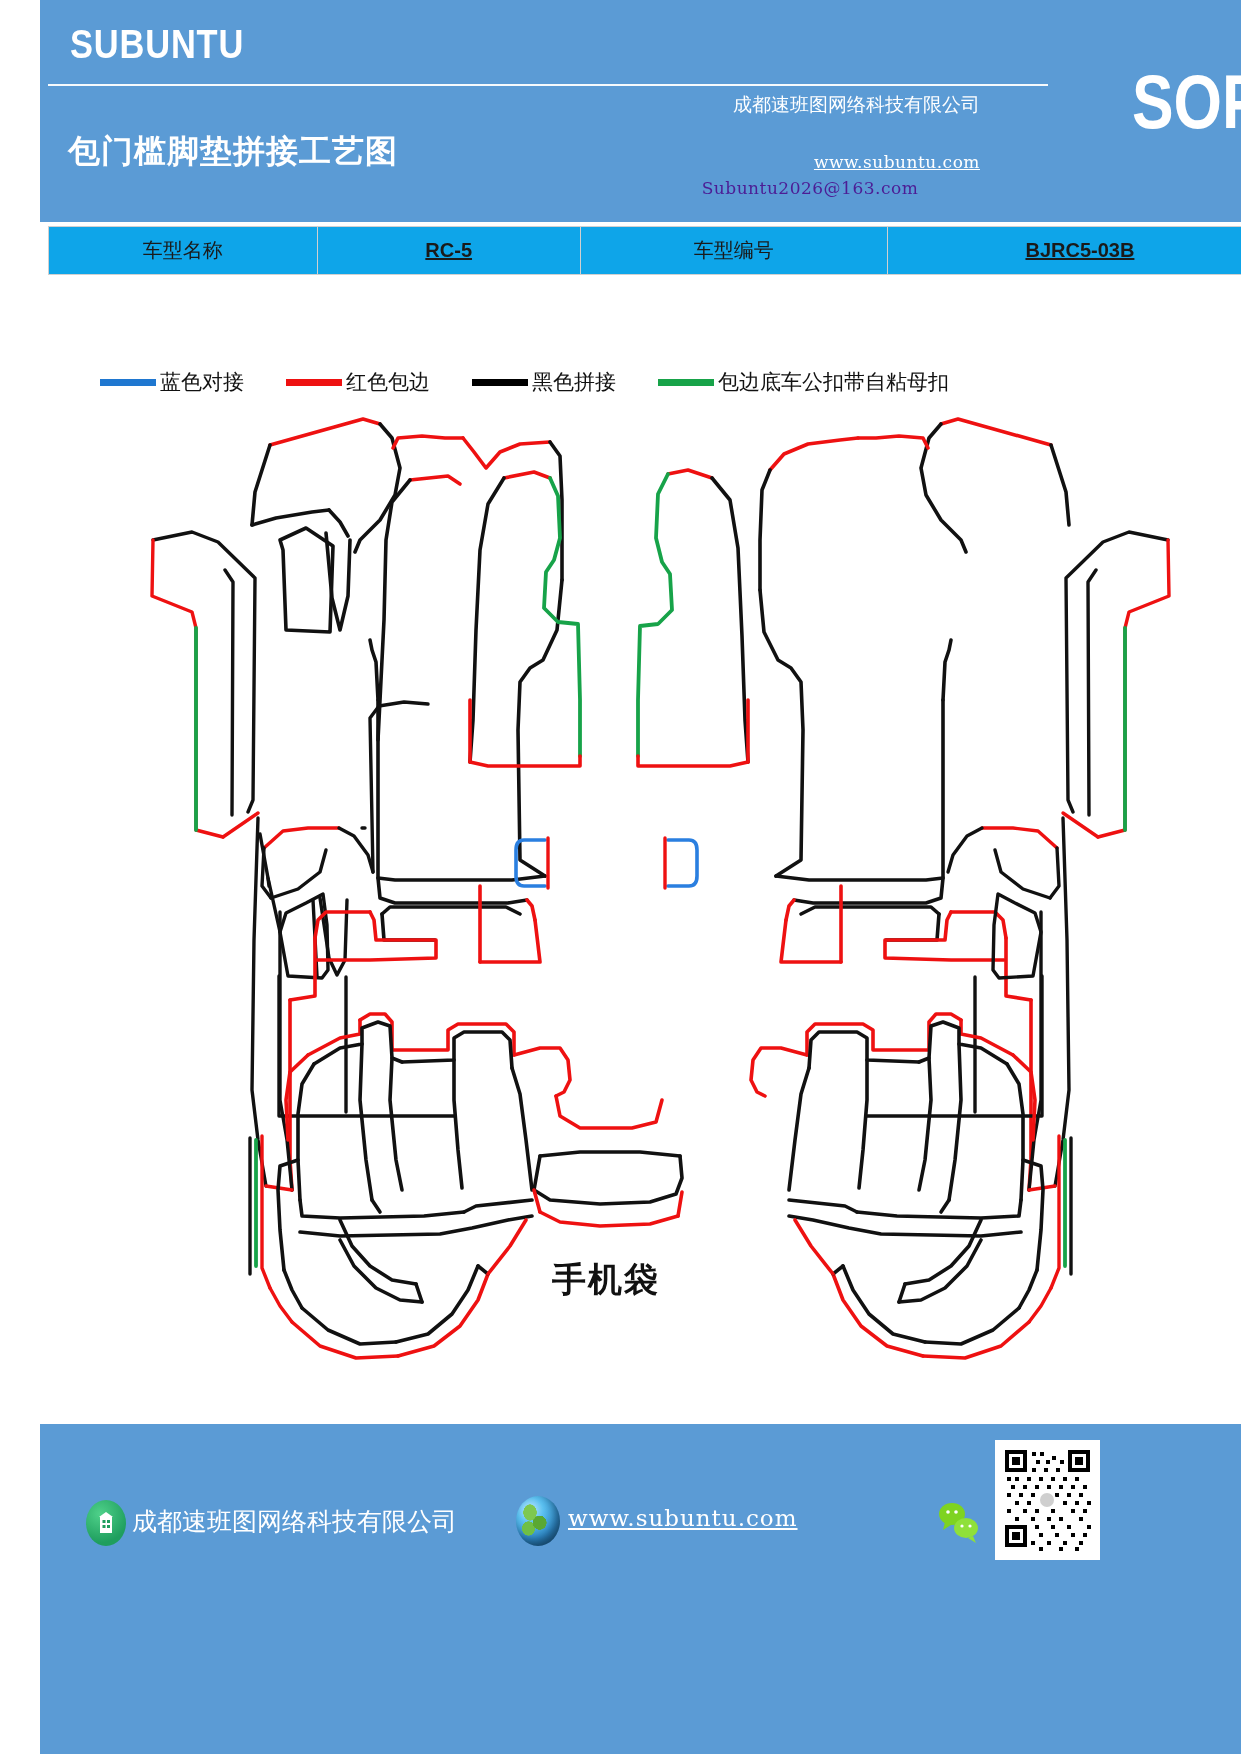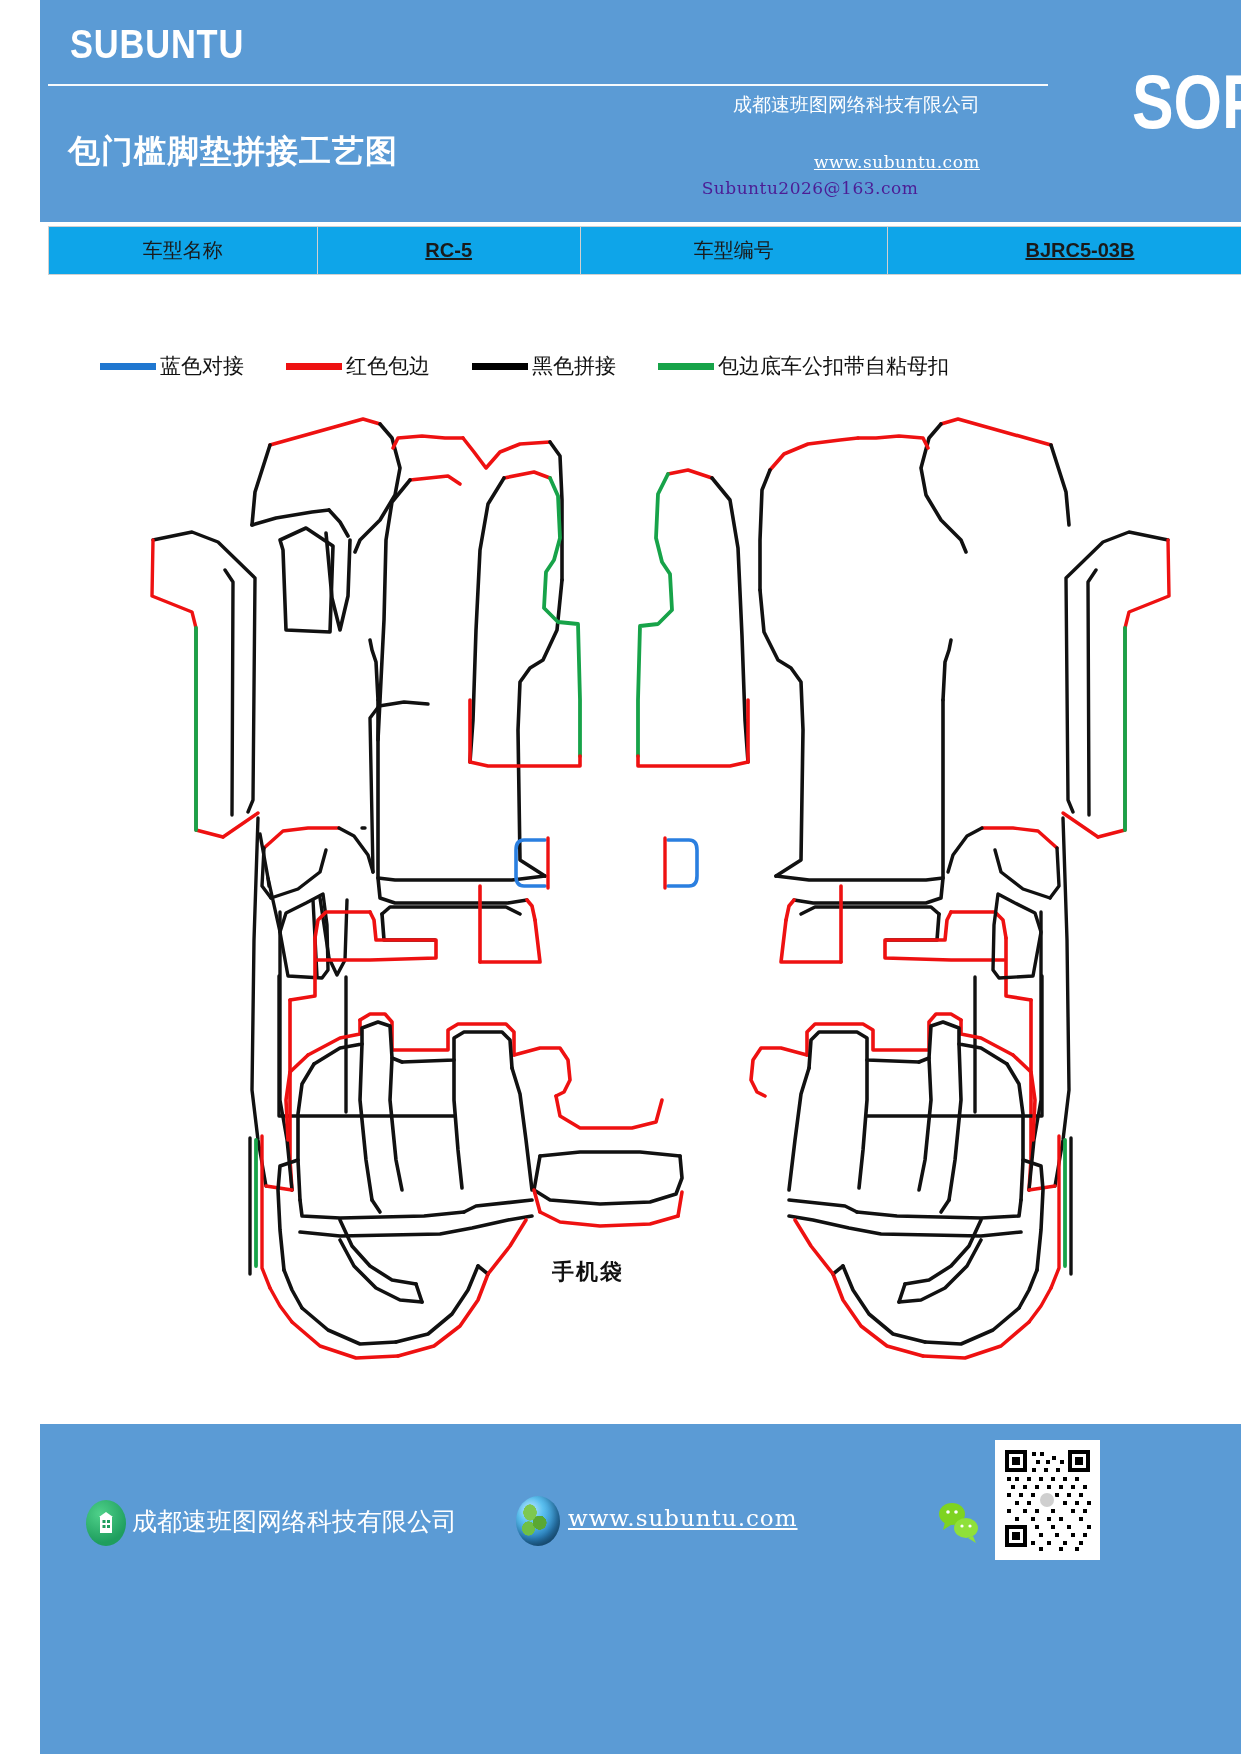--- a/index.html
+++ b/index.html
@@ -62,39 +62,39 @@
     height:48px; text-align:center; vertical-align:middle;
     font-size:20px; color:#1a1a1a;
     font-family:"DejaVu Sans", sans-serif;
   }
   .info-table td.val { font-family:"Liberation Sans", sans-serif; font-weight:600;text-decoration:underline; }
   .col-a { width:278px; } .col-b { width:272px; }
   .col-c { width:318px; } .col-d { width:397px; }
 
   
   .legend {
-    position:absolute; left:60px; top:346px; width:1100px; height:40px;
+    position:absolute; left:60px; top:362px; width:1100px; height:40px;
     display:flex; align-items:center;
   }
   .legend-item { display:flex; align-items:center; margin-right:42px; }
   .swatch { width:56px; height:7px; margin-right:4px; display:inline-block; }
   .legend-label {
     font-size:21px; color:#111; font-family:"DejaVu Sans", sans-serif;
     white-space:nowrap;
   }
 
   
   .drawing {
     position:absolute; left:0; top:400px; width:1241px; height:1025px;
   }
   .drawing svg { display:block; }
 
   .phone-label {
     position:absolute; left:512px; top:857px;
-    font-size:22px; font-weight:700; color:#111;
+    font-size:34px; font-weight:700; color:#111;
     font-family:"DejaVu Sans", sans-serif; letter-spacing:2px;
   }
 
   
   .footer {
     position:absolute; left:0; top:1424px; width:1241px; height:330px;
     background:#5b9bd5;
   }
   .f-company-icon {
     position:absolute; left:46px; top:1500px;

